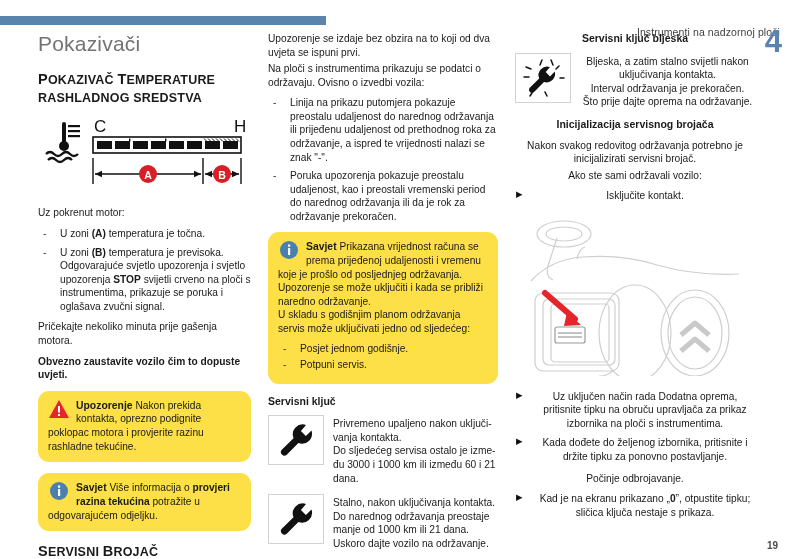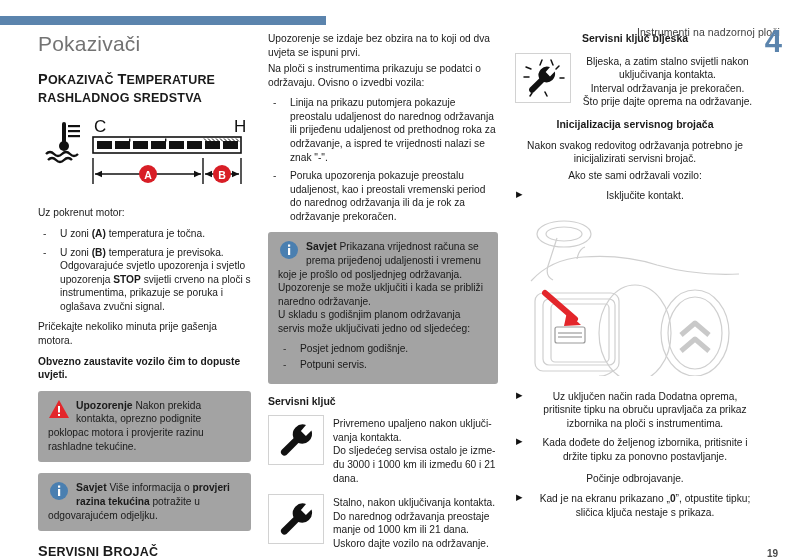--- a/index.html
+++ b/index.html
@@ -23,21 +23,21 @@
     font-size: 10.5px; color: #3f3f3f;
     letter-spacing: .1px;
   }
   .chapter-num {
     position: absolute; right: 12px; top: 26px;
     font-size: 31px; font-weight: bold; color: #5b84ad;
     line-height: 1;
     font-family: "Liberation Sans", sans-serif;
   }
   .page-num {
-    position: absolute; right: 16px; bottom: 0;
+    position: absolute; right: 16px; bottom: 8px;
     font-size: 10px; font-weight: bold; color: #4a4a4a;
   }
 
   
   .col { position: absolute; top: 32px; }
   .col-1 { left: 38px;  width: 213px; }
   .col-2 { left: 268px; width: 230px; }
   .col-3 { left: 515px; width: 240px; text-align: center; }
 
   h1.page-title {
@@ -78,21 +78,21 @@
     position: relative; padding-left: 20px;
     font-size: 10.2px; line-height: 1.33; margin-bottom: 6px;
   }
   ul.arrow > li::before {
     content: "\25B6"; position: absolute; left: 1px; top: 0;
     font-size: 8.5px; color: #111;
   }
 
   
   .callout {
-    background: #a3a3a3; border-radius: 3px;
+    background: #fde047; border-radius: 11px;
     padding: 8px 10px 9px 10px; margin: 9px 0 11px 0;
     font-size: 10.2px; line-height: 1.33;
   }
   .callout .co-title { font-weight: bold; font-size: 10.4px; }
   .callout .co-icon {
     float: left; width: 22px; height: 20px; margin-right: 6px;
   }
   .callout p { margin: 0; font-size: 10.2px; line-height: 1.33; }
   .callout ul.dash { margin: 6px 0 0 0; }
   .callout ul.dash > li { margin-bottom: 3px; }

